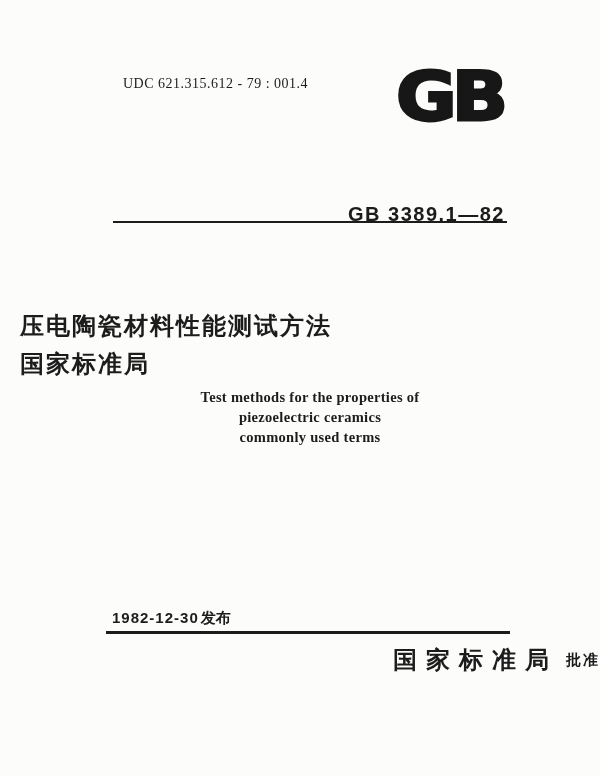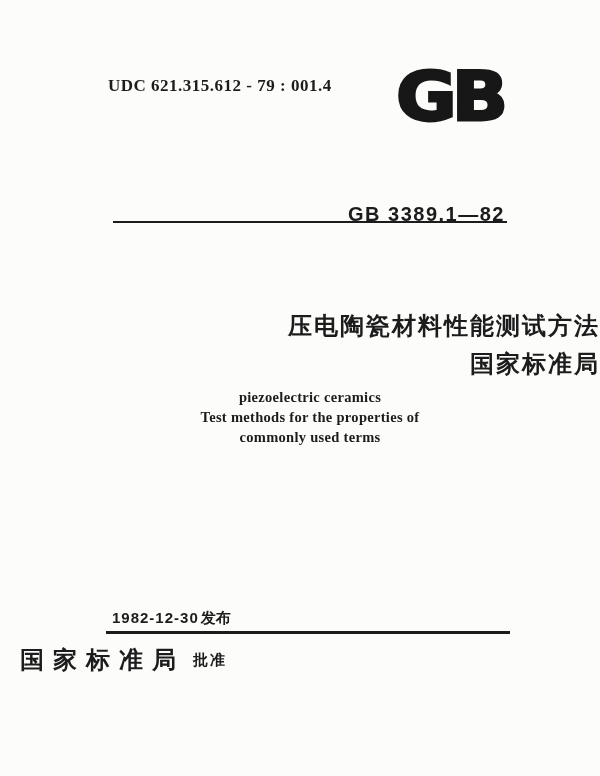--- a/index.html
+++ b/index.html
@@ -10,24 +10,24 @@
     height: 776px;
     background: #fcfcfa;
     font-family: "Liberation Sans", sans-serif;
     color: #1c1c1c;
     overflow: hidden;
   }
 
   
   .udc {
     position: absolute;
-    left: 108px;
+    left: 123px;
     top: 76px;
-    font-size: 17px;
-    font-weight: bold;
+    font-size: 14px;
+    font-weight: normal;
     letter-spacing: 0.5px;
     font-family: "Liberation Serif", serif;
   }
 
   
   .gb-logo {
     position: absolute;
     left: 396px;
     top: 68px;
     width: 115px;
@@ -69,21 +69,21 @@
   .rule { position: absolute; background: #1c1c1c; }
   .rule-top    { left: 113px; top: 221px; width: 394px; height: 2px; }
   .rule-bottom { left: 106px; top: 631px; width: 404px; height: 3px; }
 
   
   .title-zh {
     position: absolute;
     left: 20px;
     right: 0;
     top: 307px;
-    text-align: right;
+    text-align: left;
     font-weight: bold;
   }
   .title-zh .line {
     font-size: 24px;
     letter-spacing: 2px;
     line-height: 38px;
     white-space: nowrap;
   }
 
   
@@ -111,24 +111,24 @@
     letter-spacing: 1px;
     white-space: nowrap;
   }
   .date-left  { left: 112px; }
   .date-right { right: 92px; }
   .date .cjk  { letter-spacing: 0; margin-left: 2px; }
 
   
   .issuer-row {
     position: absolute;
-    left: 20px;
+    left: 36px;
     right: 0;
     top: 644px;
-    text-align: left;
+    text-align: right;
     white-space: nowrap;
   }
   .issuer-name {
     font-size: 24px;
     font-weight: bold;
     letter-spacing: 9px;
   }
   .approve {
     font-size: 15px;
     font-weight: bold;
@@ -150,22 +150,22 @@
   <div class="std-num">GB 3389.1—82</div>
 
   <div class="rule rule-top"></div>
 
   <div class="title-zh">
     <div class="line">压电陶瓷材料性能测试方法</div>
     <div class="line">国家标准局</div>
   </div>
 
   <div class="title-en">
+    <div class="line">Test methods for the properties of</div>
     <div class="line">piezoelectric ceramics</div>
-    <div class="line">Test methods for the properties of</div>
     <div class="line">commonly used terms</div>
   </div>
 
   <div class="date date-left">
     <span>1982-12-30</span><span class="cjk">发布</span>
   </div>
 
 
   <div class="rule rule-bottom"></div>
 

